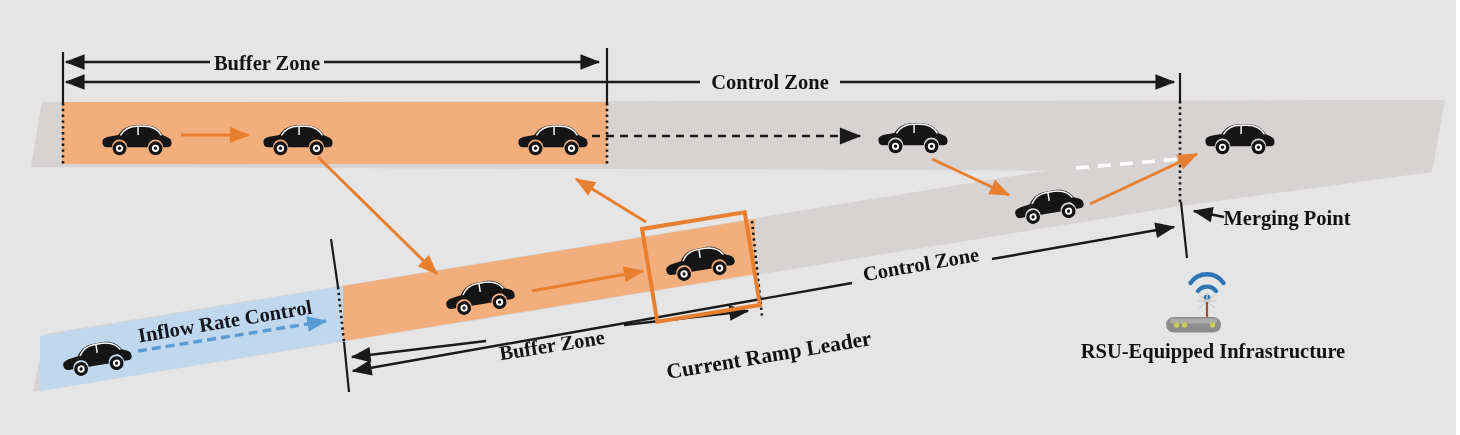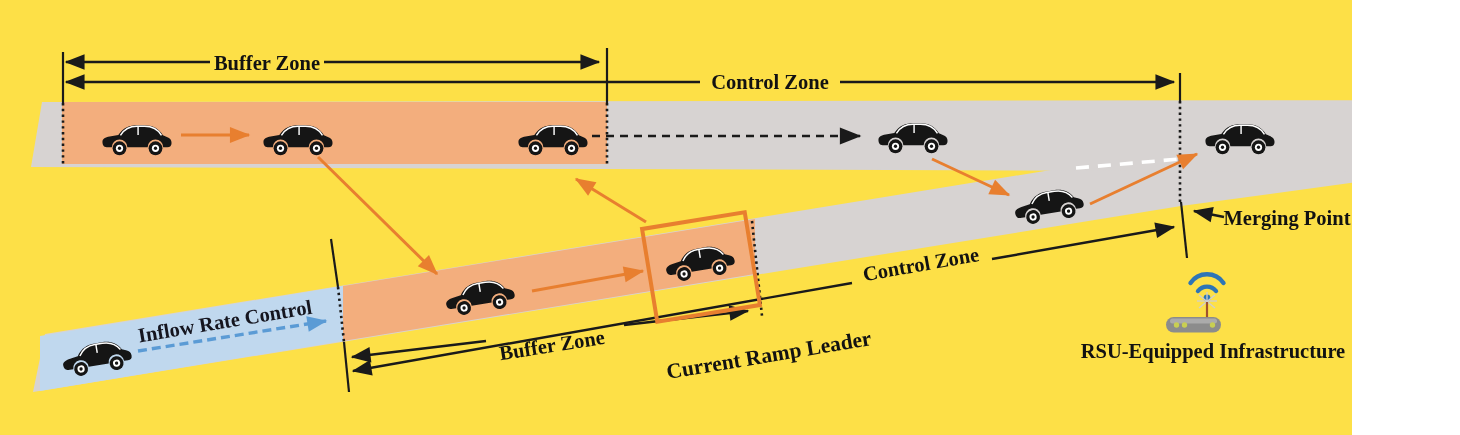--- a/index.html
+++ b/index.html
@@ -1,16 +1,16 @@
 <!DOCTYPE html>
 <html style="--road: #d7d3d2; --buffer_zone: #f3ae7d; --inflow_zone: #c0d8ee; --highlight_orange: #e87f2f; --inflow_arrow_blue: #5b9bd5; --line_black: #1a1a1a; --lane_dash_white: #ffffff; --wifi_blue: #2e75b6; --antenna: #a0522d; --router_body: #8c8c8c; --router_highlight: #b5b5b5; --router_dots: #c9cf52; --car_black: #151515;"><head>
 <meta charset="utf-8">
 <style>
   html,body{margin:0;padding:0;background:#ffffff;}
-  .canvas{width:1352px;height:435px;position:relative;background:#fde047;overflow:hidden;}
+  .canvas{width:1456px;height:435px;position:relative;background:#e5e5e5;overflow:hidden;}
   svg{display:block;}
   .road{fill:var(--road,#d7d3d2);}
   .zone-buffer{fill:var(--buffer_zone,#f3ae7d);}
   .zone-inflow{fill:var(--inflow_zone,#c0d8ee);}
   .dim-line{stroke:var(--line_black,#1a1a1a);stroke-width:2.4;fill:none;}
   .bnd{stroke:var(--line_black,#1a1a1a);stroke-width:2.2;fill:none;}
   .bnd-dot{stroke:var(--line_black,#1a1a1a);stroke-width:2.6;fill:none;stroke-dasharray:2.4 3.4;}
   .oline{stroke:var(--highlight_orange,#e87f2f);stroke-width:3;fill:none;}
   .lane-dash{stroke:var(--lane_dash_white,#ffffff);stroke-width:3.6;stroke-dasharray:13 9;fill:none;}
   .dash-black{stroke:var(--line_black,#1a1a1a);stroke-width:2.6;stroke-dasharray:8 6;fill:none;}

